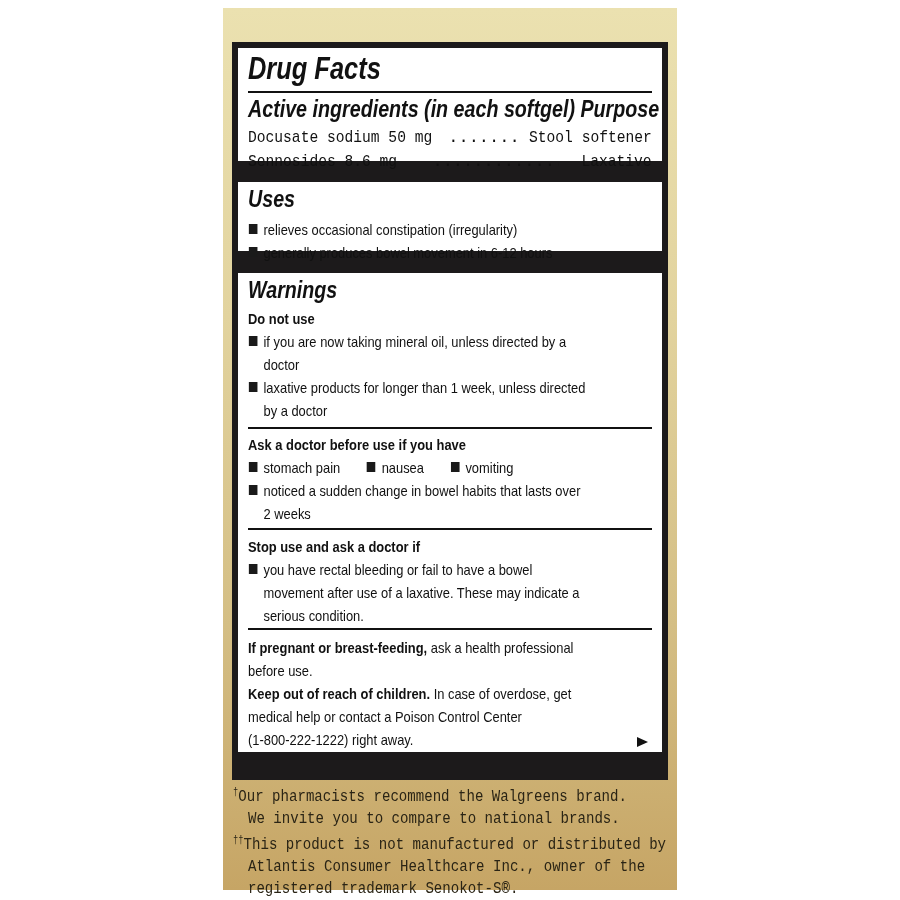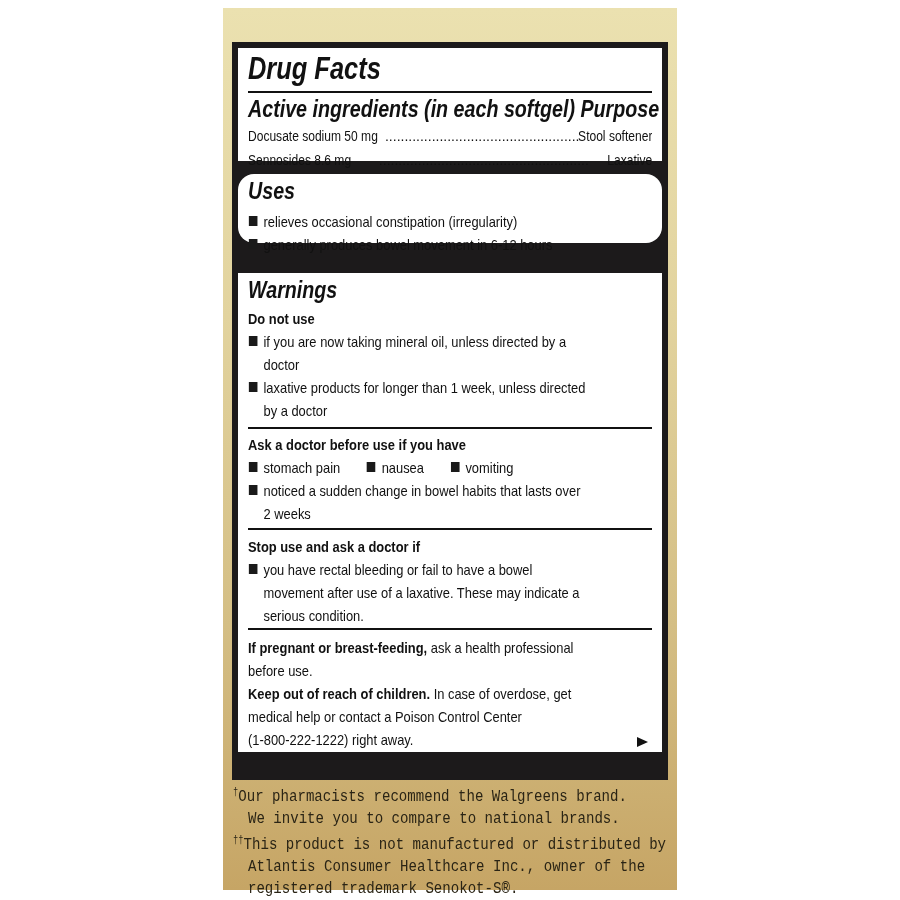--- a/index.html
+++ b/index.html
@@ -10,32 +10,32 @@
   .card {
     position: absolute; left: 223px; top: 8px; width: 454px; height: 882px;
     background: linear-gradient(180deg, #ebe1b0 0%, #e2d39e 35%, #d4be84 70%, #c6a565 100%);
   }
   .frame {
     position: absolute; left: 9px; top: 34px; width: 436px; height: 738px;
     background: #1c1a1b; box-sizing: border-box; padding: 6px 6px 6px 6px;
   }
   .panel { background: #ffffff; position: absolute; left: 6px; right: 6px; }
   .p1 { top: 6px; height: 113px; }
-  .p2 { top: 132px; height: 69px; border-radius: 16px; }
+  .p2 { top: 140px; height: 69px; }
   .p3 { top: 231px; height: 479px; }
   .ttl {
     font-family: "Liberation Sans", sans-serif; font-weight: bold; font-style: italic;
     color: #111; transform: scaleX(0.82); transform-origin: left top; white-space: nowrap;
   }
   .t-main { position: absolute; left: 10px; top: 3px; font-size: 31px; }
   .rule-thick { position: absolute; left: 10px; right: 10px; height: 2px; background: #111; }
   .t-sub { position: absolute; left: 10px; top: 47px; font-size: 24px; }
   .row {
-    position: absolute; left: 10px; right: 10px; font-size: 14px; color: #111;
-    display: flex; white-space: nowrap; overflow: hidden;
+    position: absolute; left: 10px; right: 10px; font-size: 17px; color: #111;
+    display: flex; white-space: nowrap; overflow: hidden; font-family: Liberation Mono, monospace;
   }
   .row .name, .row .purpose { flex: none; transform: scaleX(0.86); }
   .row .name { transform-origin: left center; }
   .row .purpose { transform-origin: right center; }
   .row .dots { flex: 1; overflow: hidden; letter-spacing: 0px; margin: 0 -14px; }
   .sec-title { position: absolute; left: 10px; font-size: 24px; }
   .txt {
     position: absolute; left: 10px; right: 8px; font-size: 15px; color: #111; line-height: 23px;
   }
   .cond { display: block; transform: scaleX(0.86); transform-origin: left top; width: 116%; }

